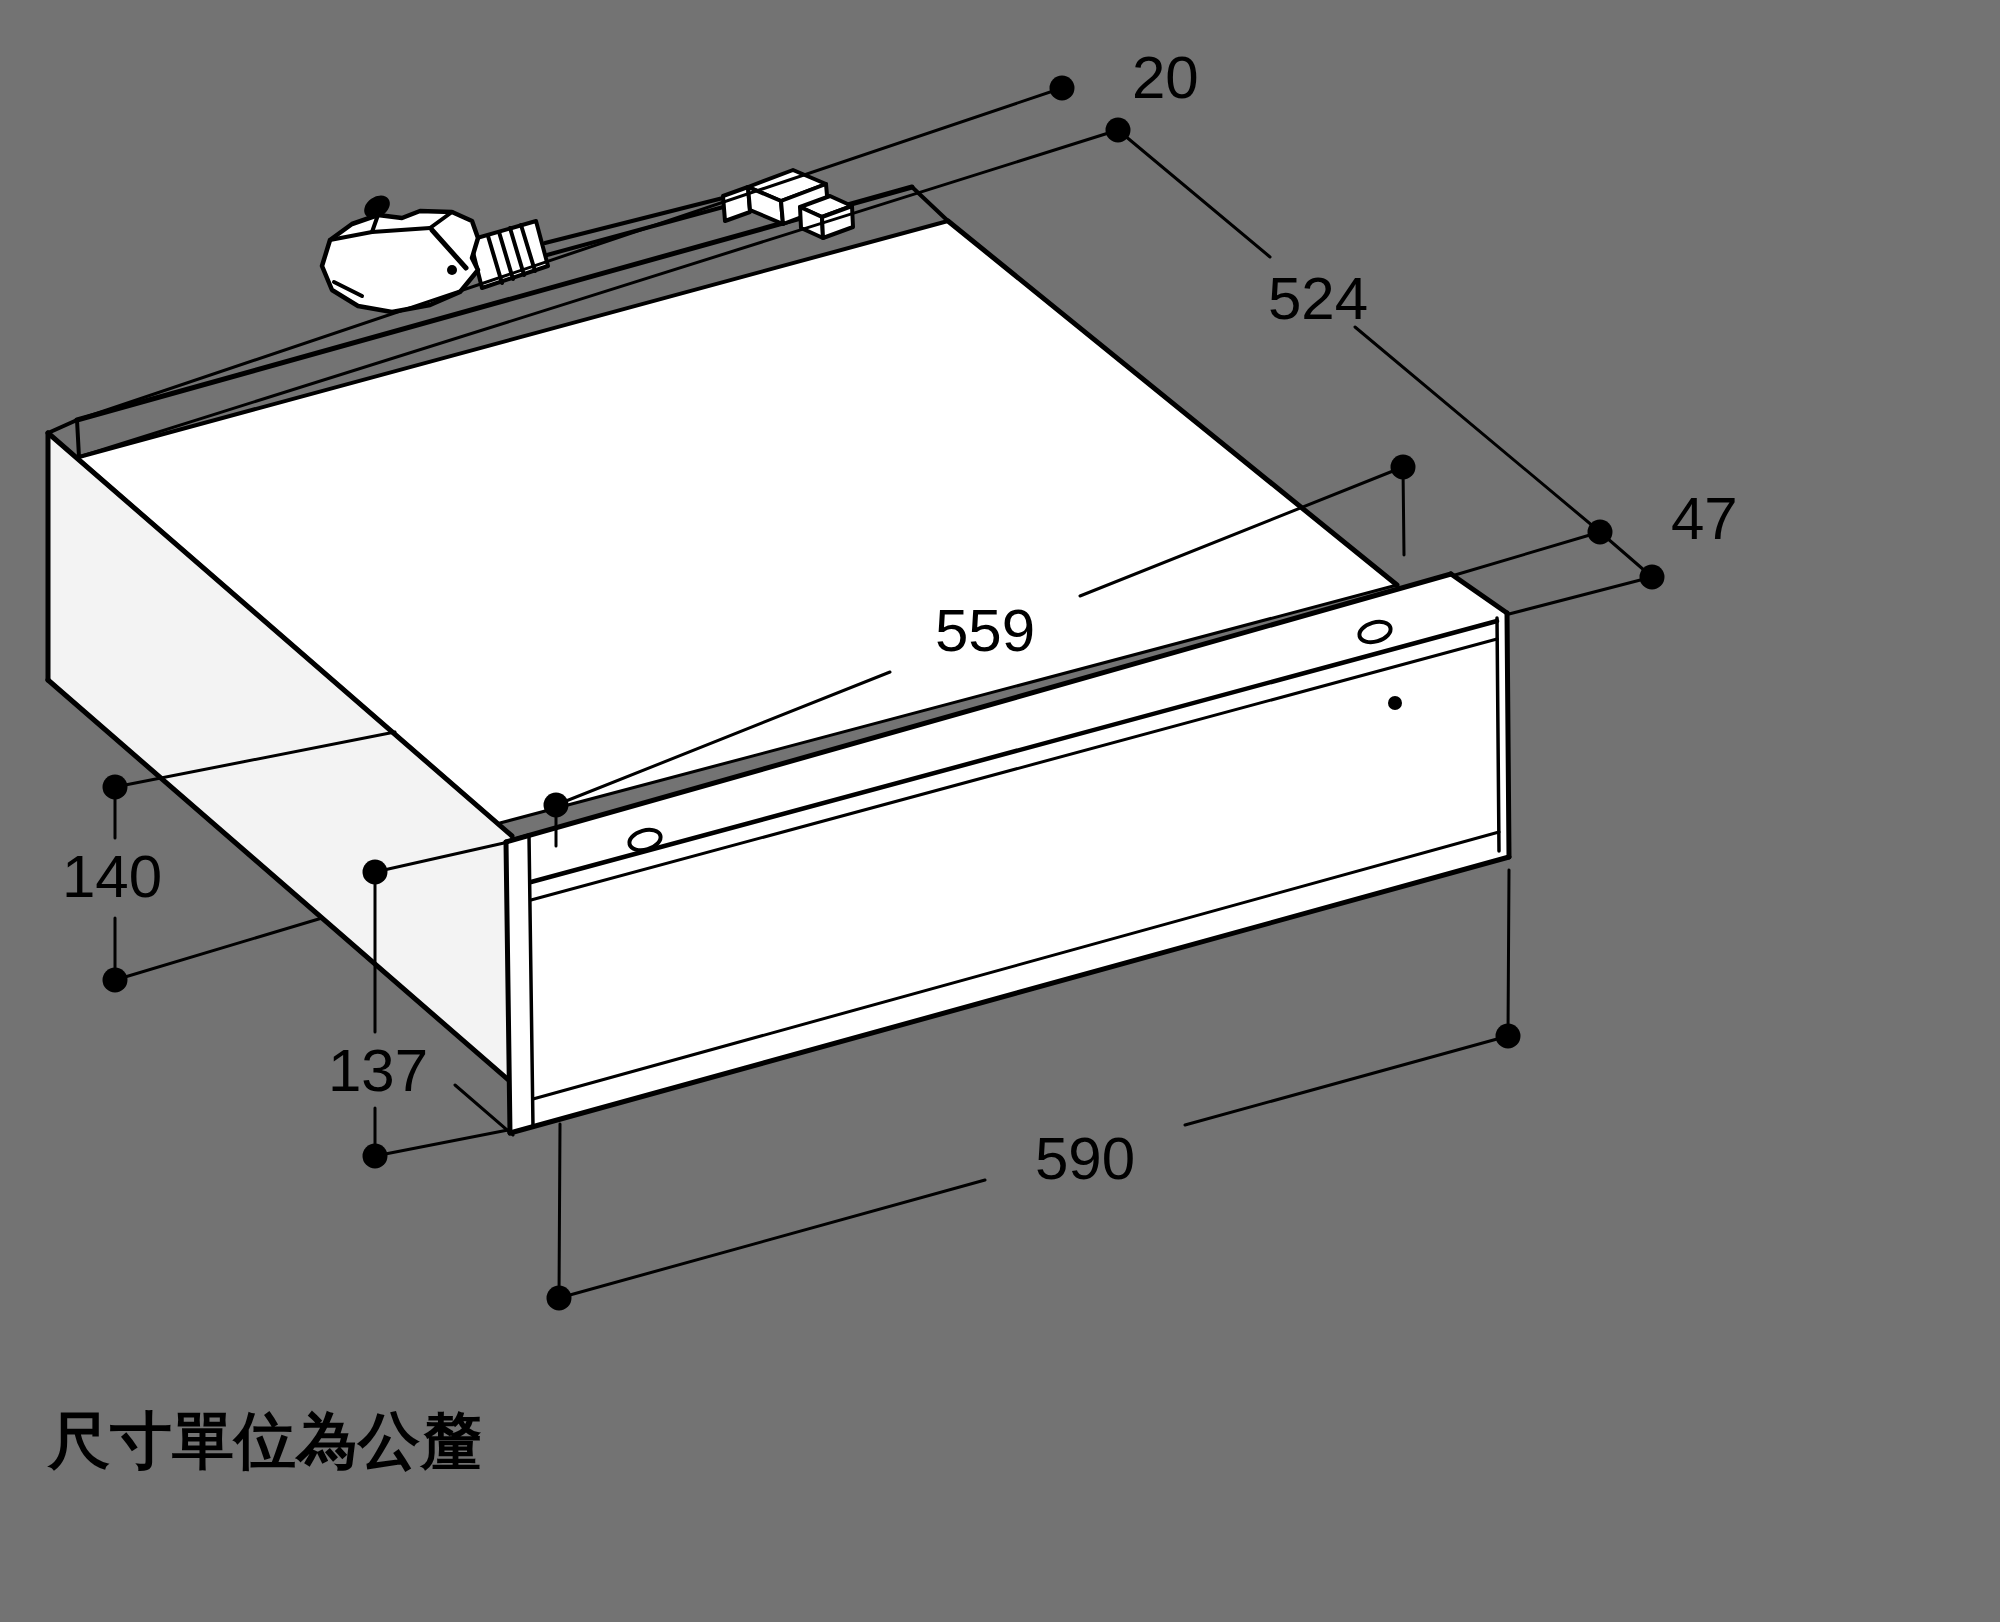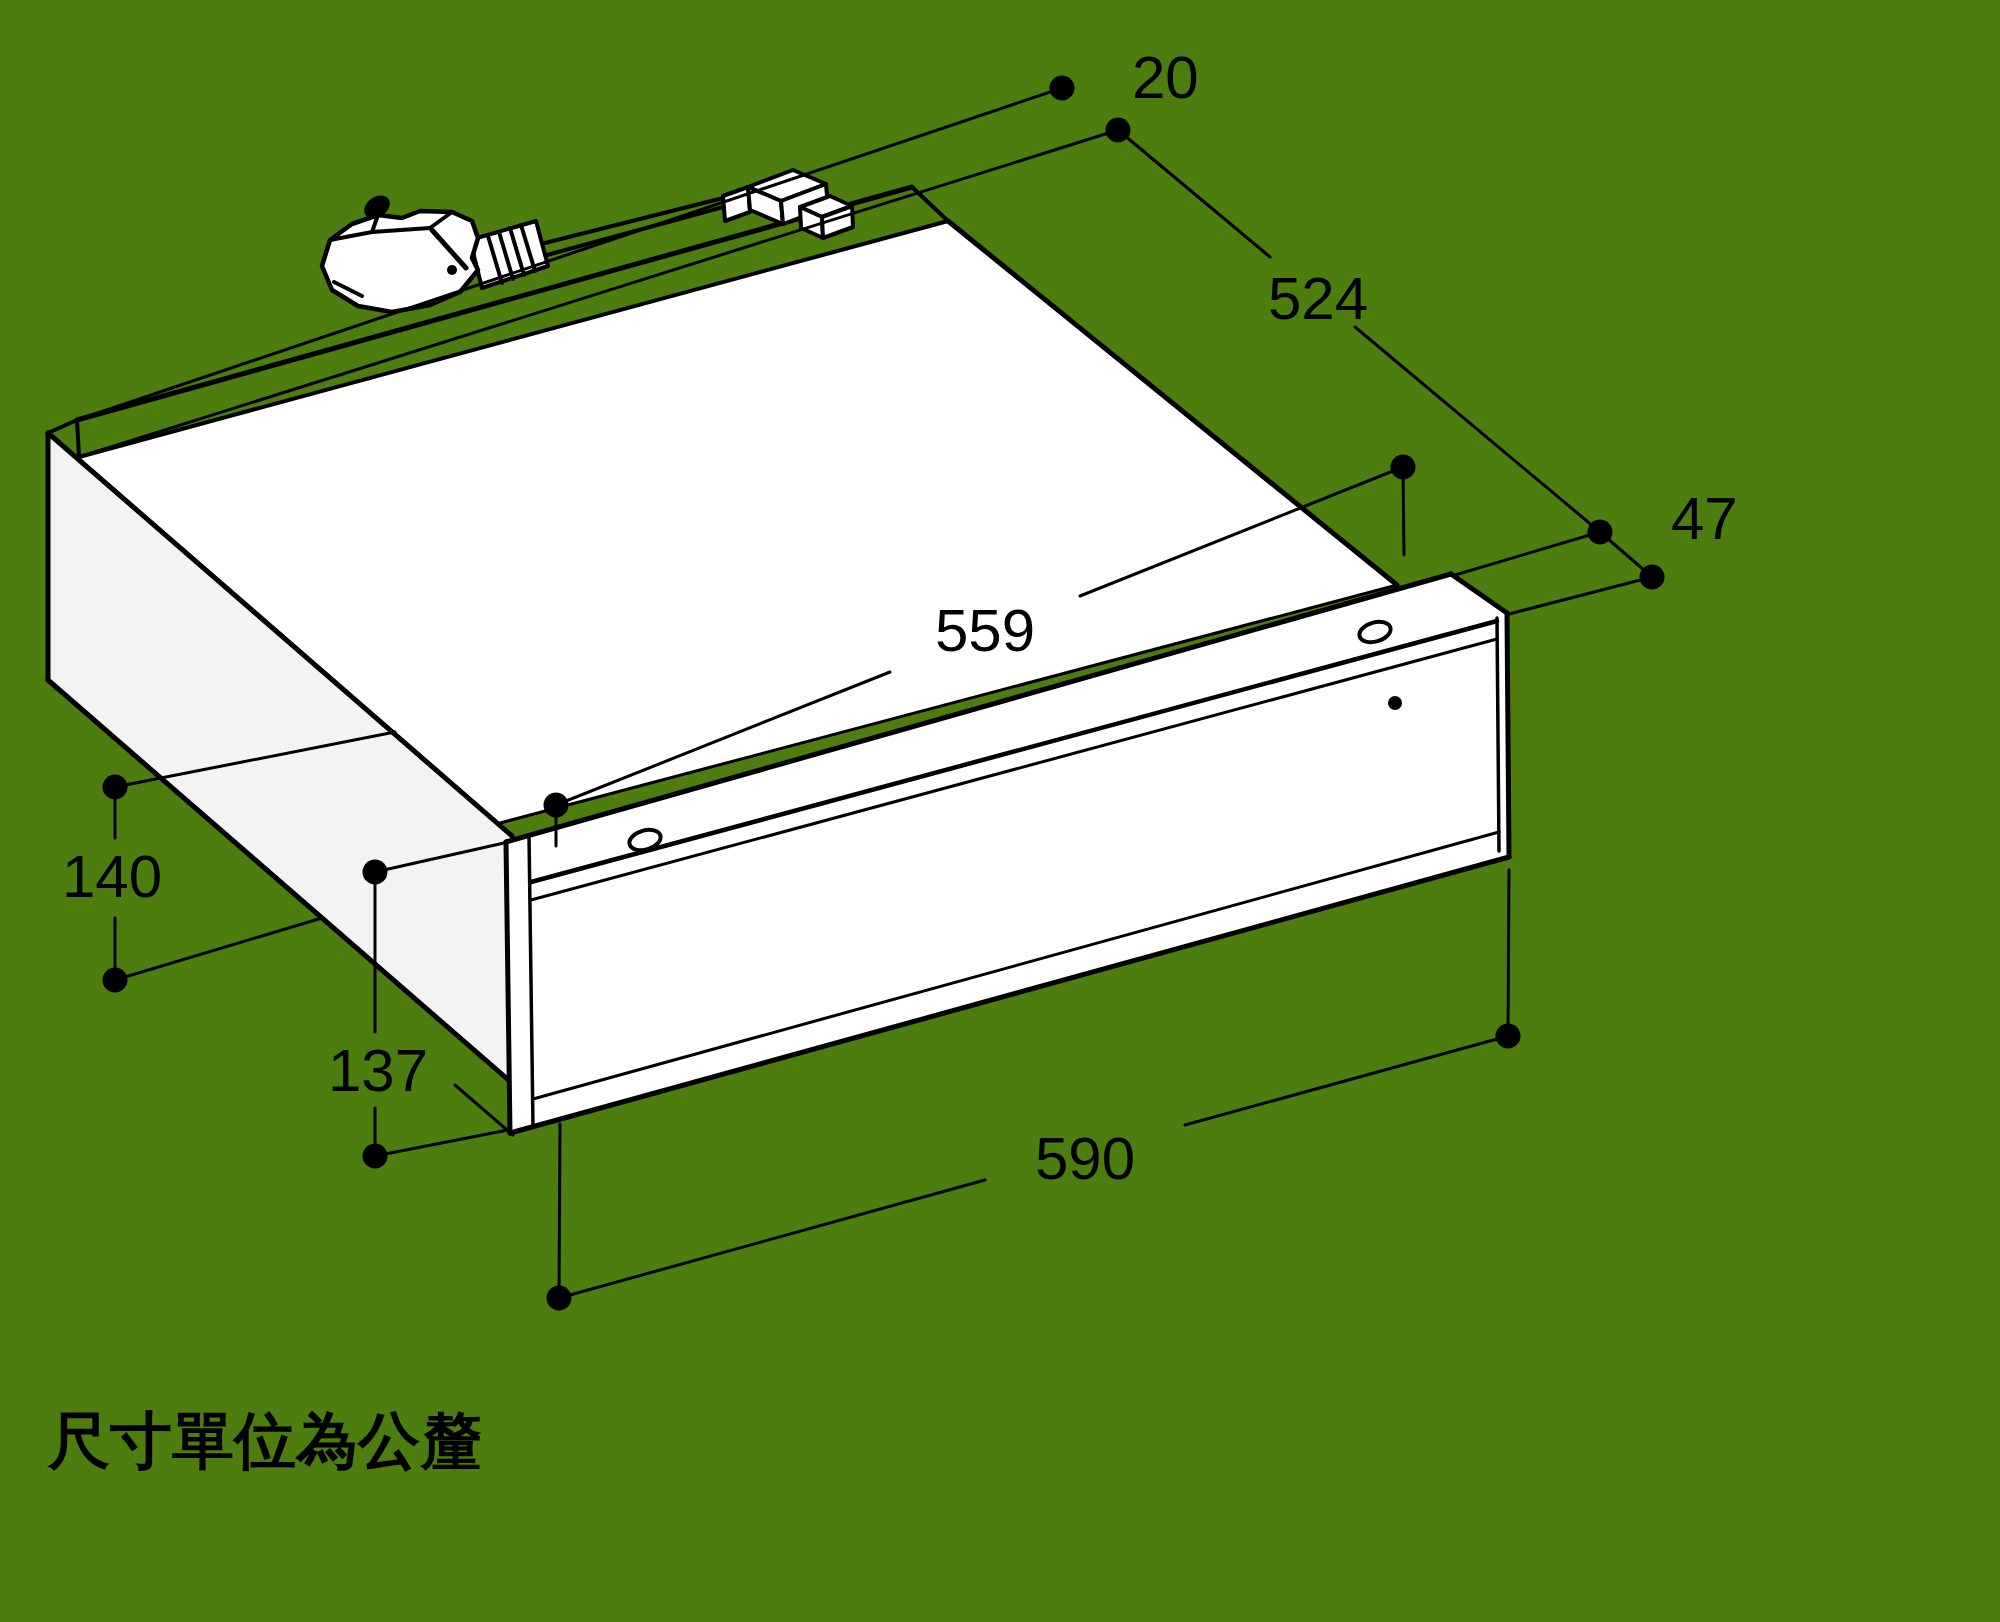--- a/index.html
+++ b/index.html
@@ -1,16 +1,16 @@
 <!DOCTYPE html>
 <html><head>
 <meta charset="utf-8">
 <style>
   html,body{margin:0;padding:0;background:#ffffff;}
-  .stage{width:2000px;height:1622px;position:relative;background:#4d7c0f;overflow:hidden;}
+  .stage{width:2000px;height:1622px;position:relative;background:#737373;overflow:hidden;}
   svg{display:block;}
   svg text{font-family:"Liberation Sans","DejaVu Sans",sans-serif;}
   .dim-label{font-size:60px;fill:#000000;}
   .caption{font-size:62px;font-weight:600;fill:#000000;font-family:"DejaVu Sans","Liberation Sans",sans-serif;}
 </style>
 </head>
 <body>
 
 <div class="stage">
 <svg width="2000" height="1622" viewBox="0 0 2000 1622">

